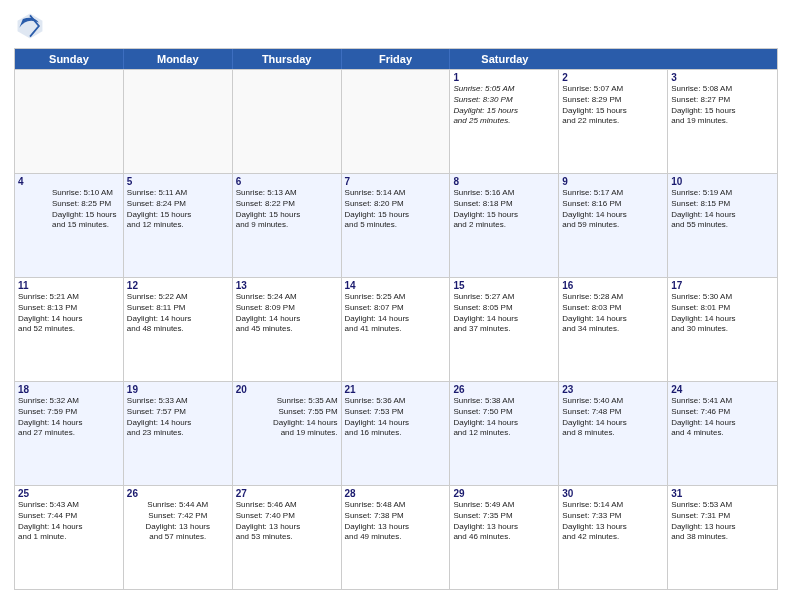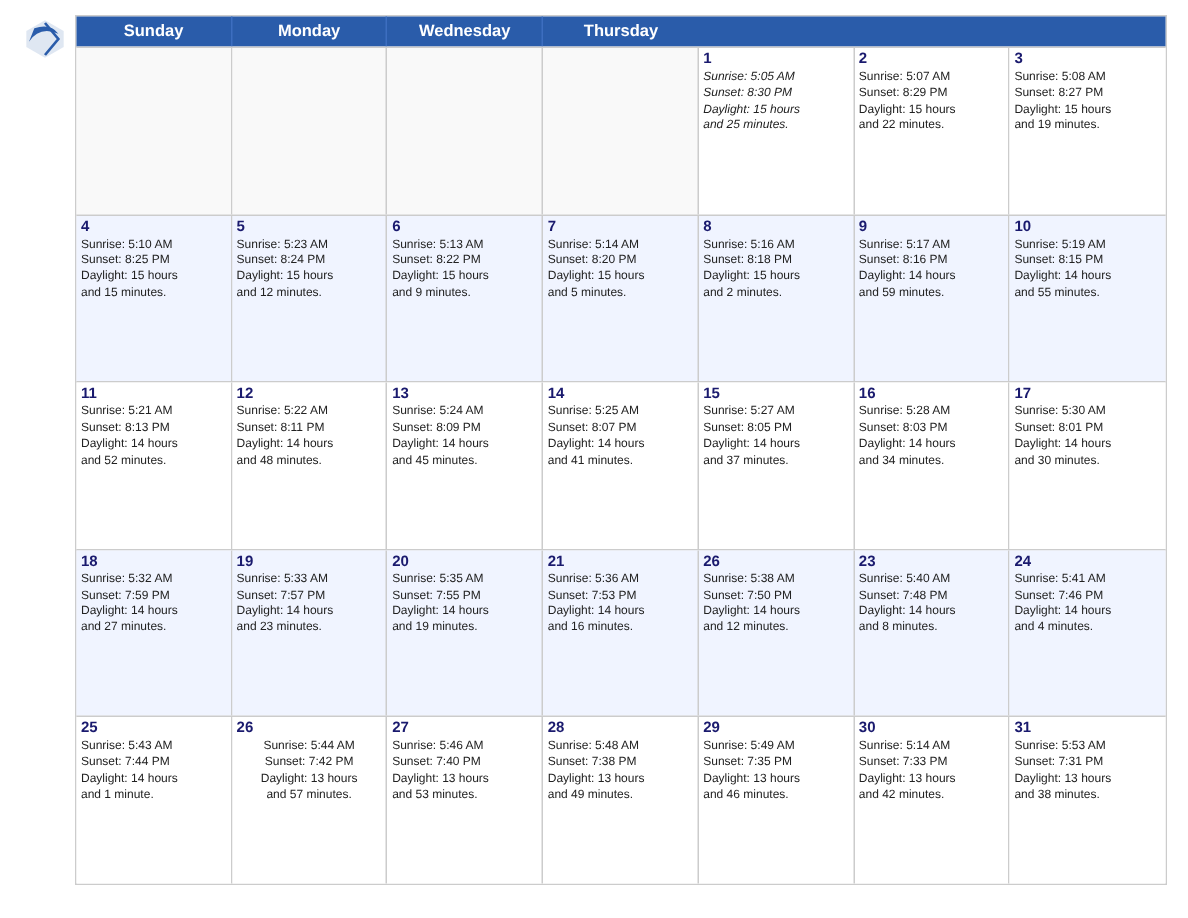--- a/index.html
+++ b/index.html
@@ -8,21 +8,21 @@
       background: #fff;
       width: 792px;
       height: 612px;
       overflow: hidden;
     }
     .page {
       width: 792px;
       height: 596px;
       padding: 10px 14px 6px 14px;
       display: flex;
-      flex-direction: row;
+      flex-direction: column;
       border-radius: 25px;
     }
     .header {
       display: flex;
       justify-content: space-between;
       align-items: flex-start;
       margin-bottom: 6px;
     }
     .logo {
       display: flex;
@@ -127,22 +127,23 @@
     <div class="title-block">
       <div class="main-title"></div>
       <div class="subtitle"></div>
     </div>
   </div>
 
   <div class="calendar">
     <div class="cal-header">
     <div class="cal-header-cell">Sunday</div>
         <div class="cal-header-cell">Monday</div>
-        <div class="cal-header-cell">Wednesday</div>
         <div class="cal-header-cell">Thursday</div>
+        <div class="cal-header-cell">Friday</div>
+        <div class="cal-header-cell">Saturday</div>
       </div>
     <div class="cal-body">
     <div class="cal-row">
           <div class="cal-cell empty"></div>
           <div class="cal-cell empty"></div>
           <div class="cal-cell empty"></div>
           <div class="cal-cell empty"></div>
           <div class="cal-cell">
             <div class="day-num">1</div>
             <div class="cell-text" style="white-space: pre-line; font-style: italic;">Sunrise: 5:05 AM
@@ -161,28 +162,28 @@
             <div class="day-num">3</div>
             <div class="cell-text" style="white-space: pre-line;">Sunrise: 5:08 AM
 Sunset: 8:27 PM
 Daylight: 15 hours
 and 19 minutes.</div>
           </div>
         </div>
         <div class="cal-row">
           <div class="cal-cell alt-row">
             <div class="day-num">4</div>
-            <div class="cell-text" style="white-space: pre-line;">Sunrise: 5:10 AM
+            <div class="cell-text" style="white-space: pre-line; margin-left: 34px;">Sunrise: 5:10 AM
 Sunset: 8:25 PM
 Daylight: 15 hours
 and 15 minutes.</div>
           </div>
           <div class="cal-cell alt-row">
             <div class="day-num">5</div>
-            <div class="cell-text" style="white-space: pre-line;">Sunrise: 5:23 AM
+            <div class="cell-text" style="white-space: pre-line;">Sunrise: 5:11 AM
 Sunset: 8:24 PM
 Daylight: 15 hours
 and 12 minutes.</div>
           </div>
           <div class="cal-cell alt-row">
             <div class="day-num">6</div>
             <div class="cell-text" style="white-space: pre-line;">Sunrise: 5:13 AM
 Sunset: 8:22 PM
 Daylight: 15 hours
 and 9 minutes.</div>
@@ -277,21 +278,21 @@
           </div>
           <div class="cal-cell alt-row">
             <div class="day-num">19</div>
             <div class="cell-text" style="white-space: pre-line;">Sunrise: 5:33 AM
 Sunset: 7:57 PM
 Daylight: 14 hours
 and 23 minutes.</div>
           </div>
           <div class="cal-cell alt-row">
             <div class="day-num">20</div>
-            <div class="cell-text" style="white-space: pre-line;">Sunrise: 5:35 AM
+            <div class="cell-text" style="white-space: pre-line; text-align: right;">Sunrise: 5:35 AM
 Sunset: 7:55 PM
 Daylight: 14 hours
 and 19 minutes.</div>
           </div>
           <div class="cal-cell alt-row">
             <div class="day-num">21</div>
             <div class="cell-text" style="white-space: pre-line;">Sunrise: 5:36 AM
 Sunset: 7:53 PM
 Daylight: 14 hours
 and 16 minutes.</div>

